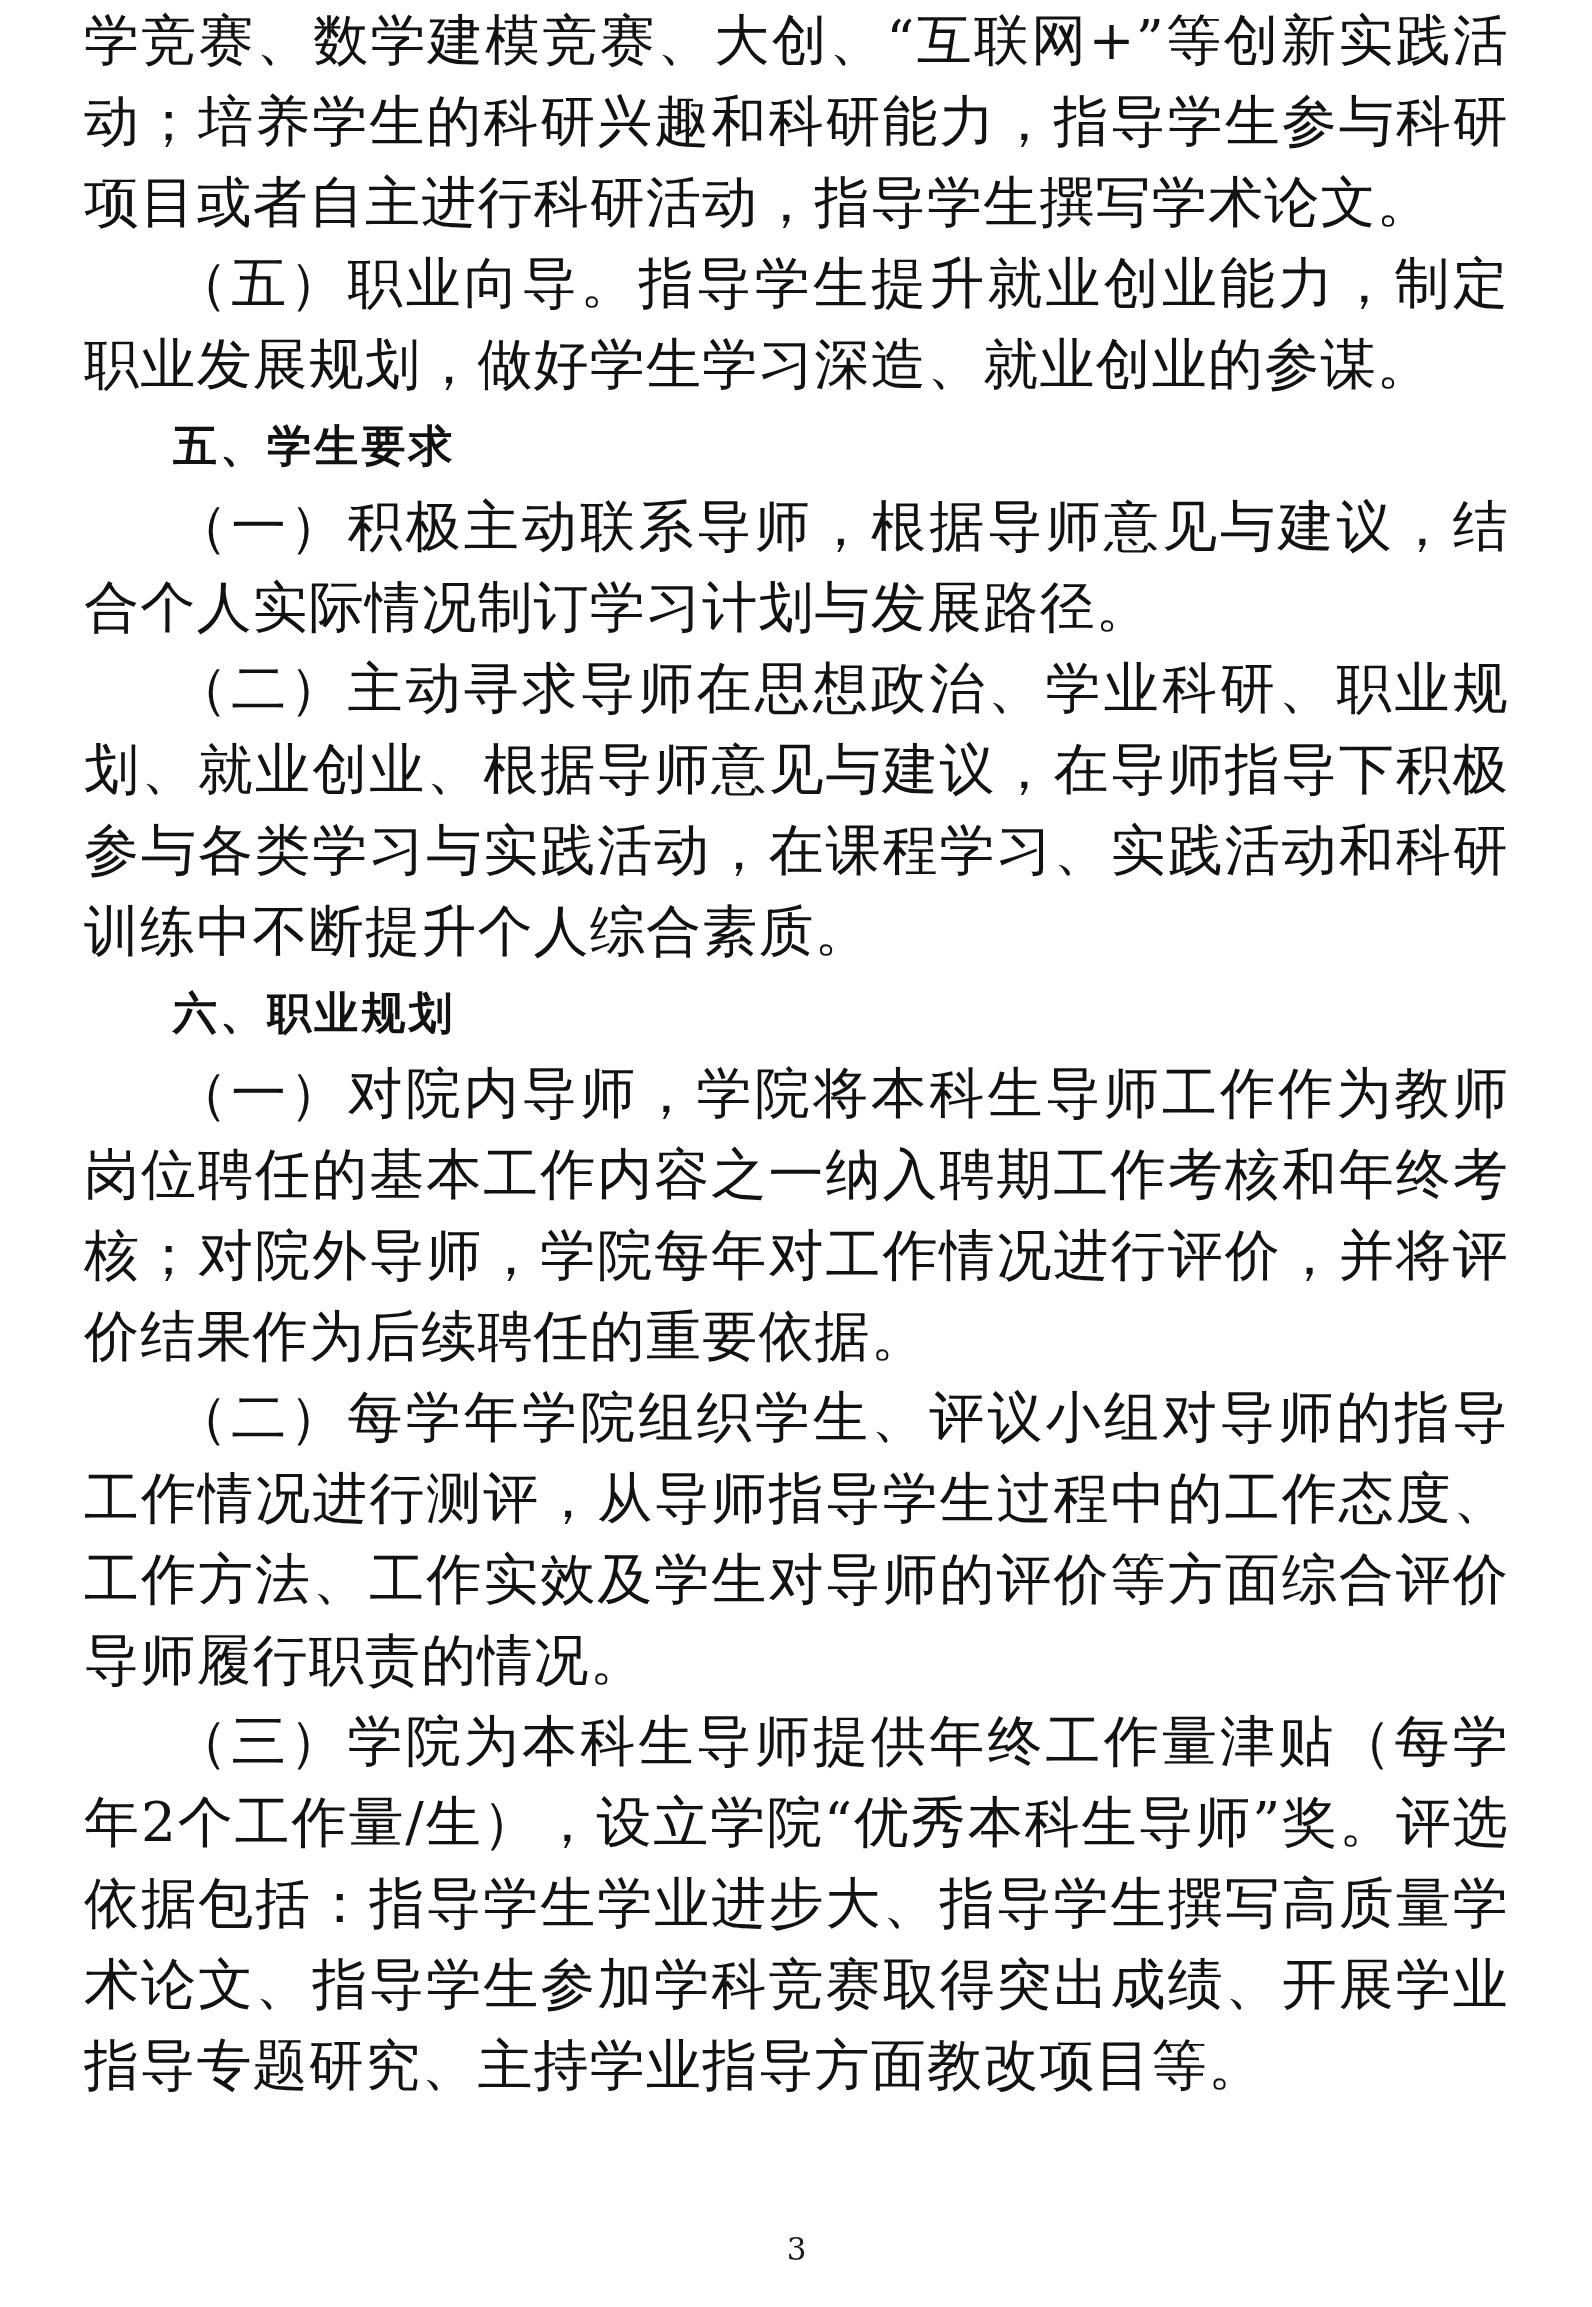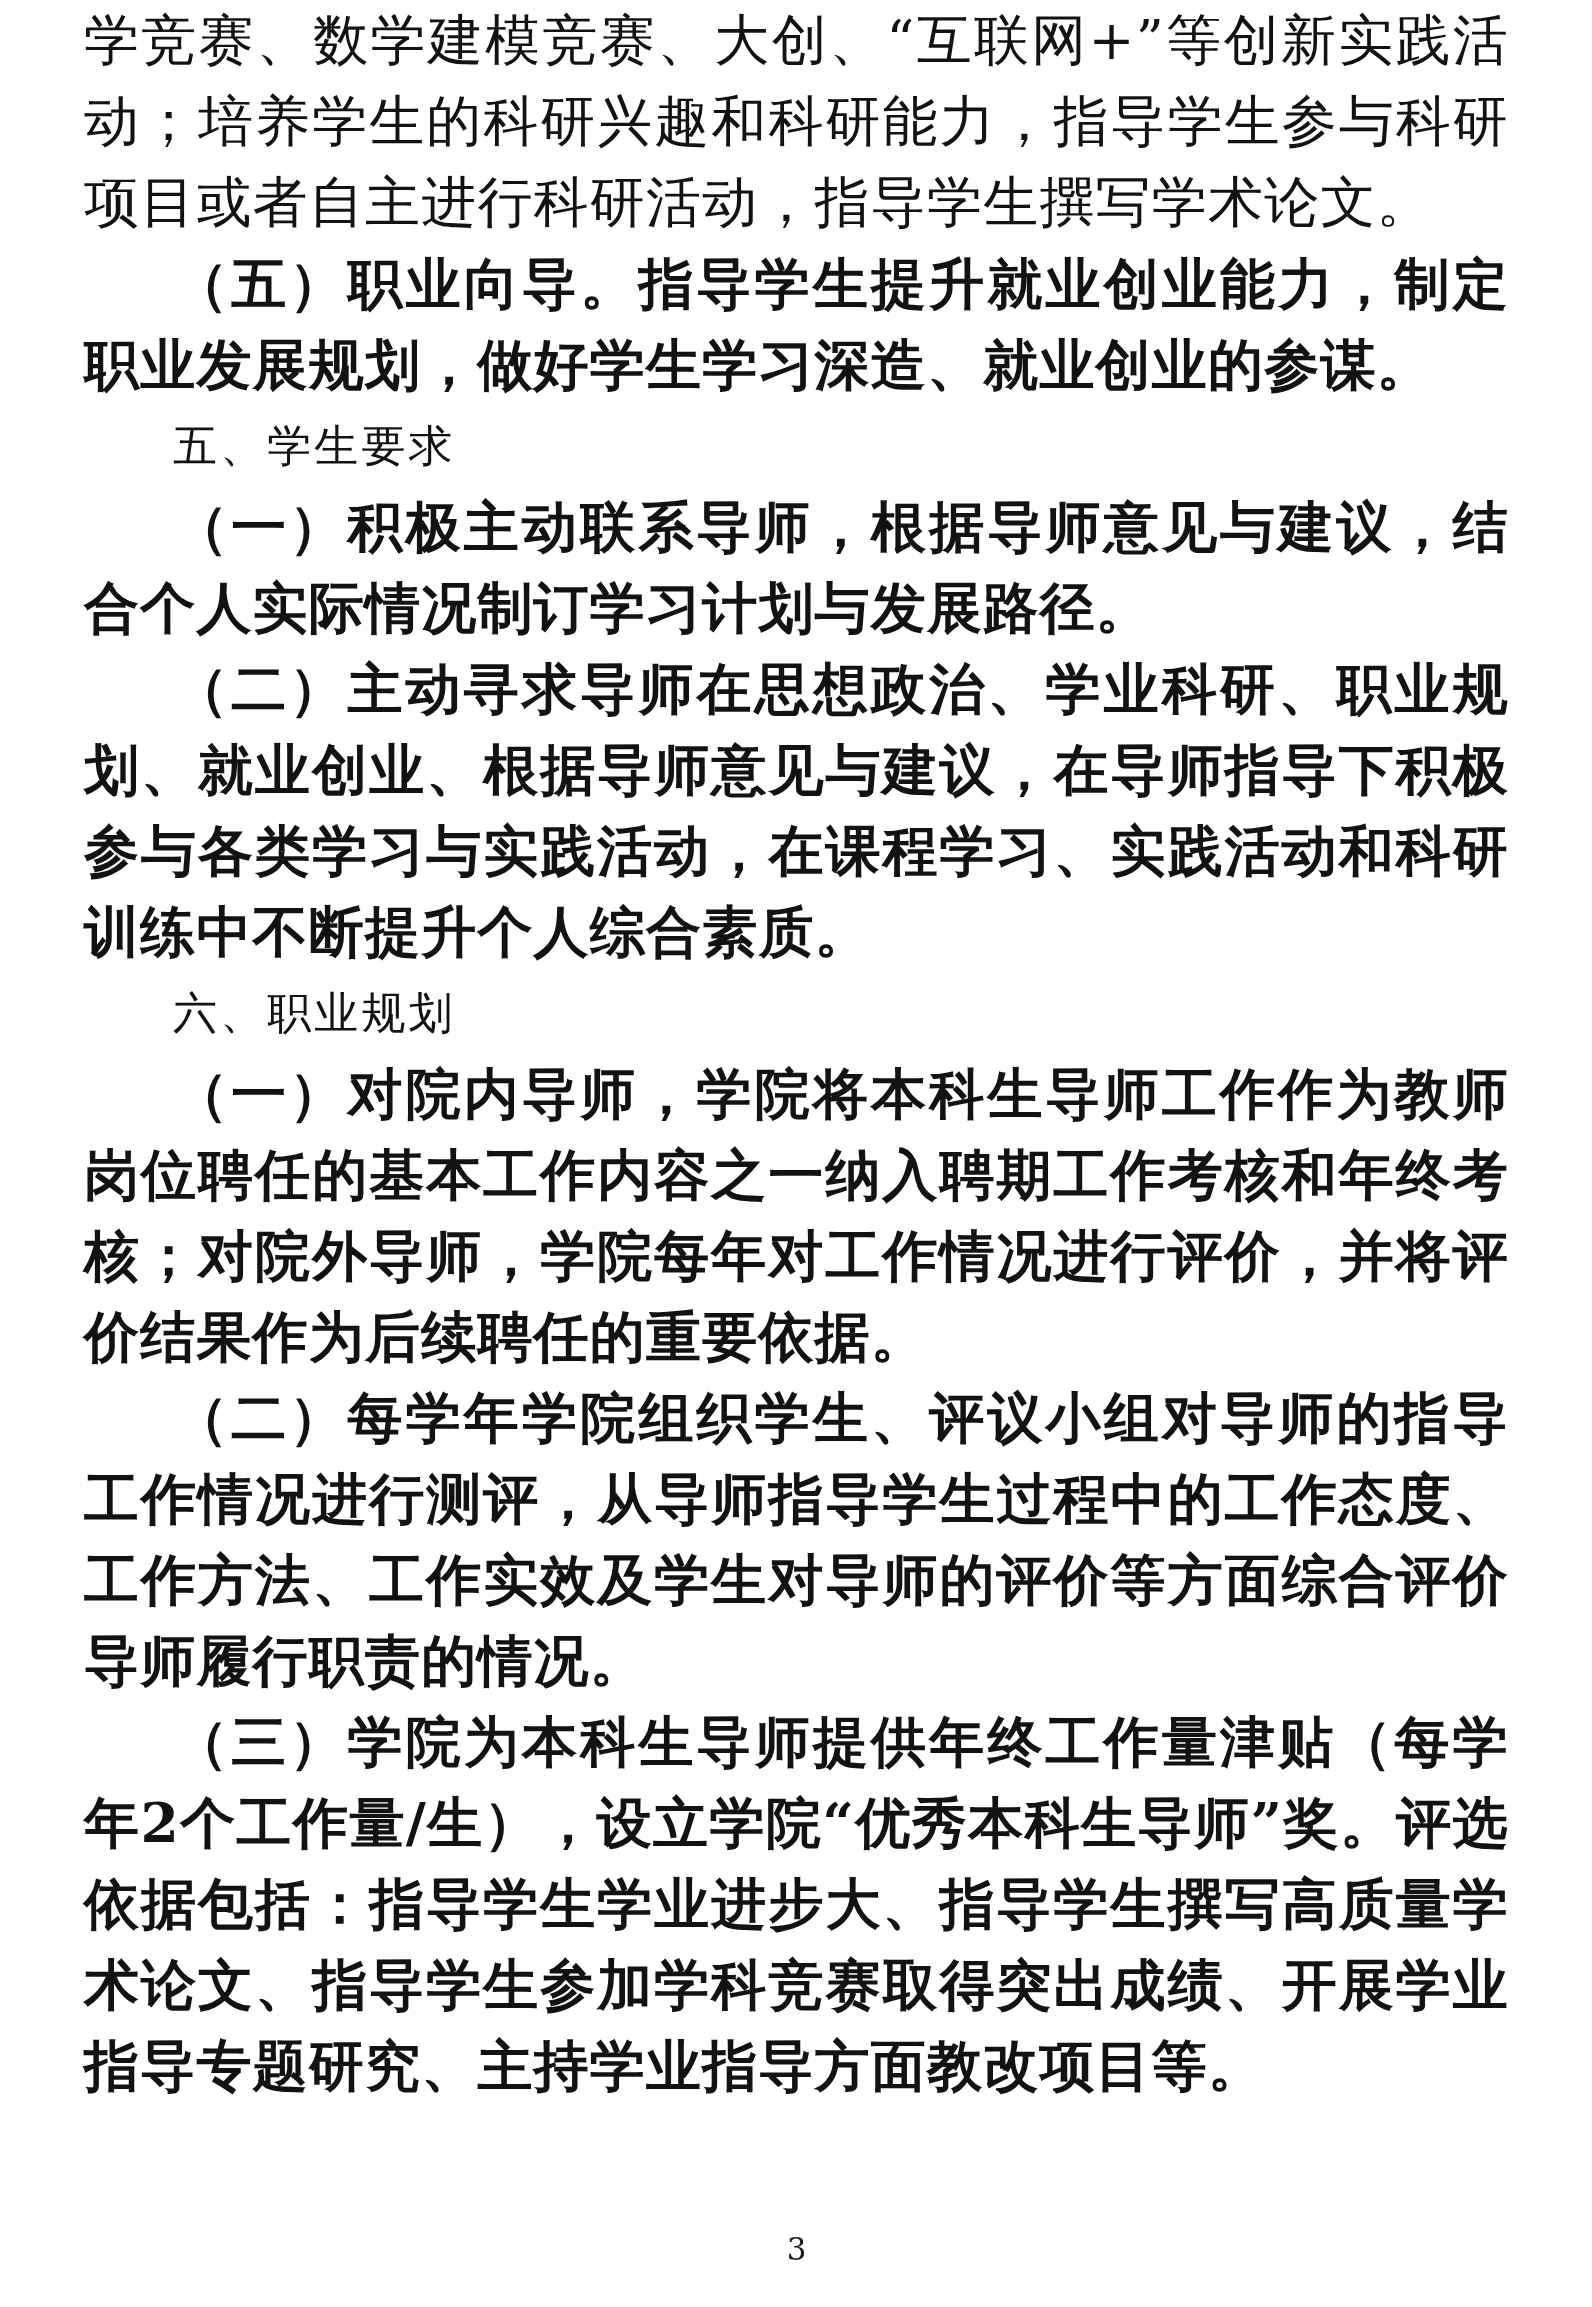--- a/index.html
+++ b/index.html
@@ -29,28 +29,27 @@
     margin: 0;
     font-size: 55px;
     line-height: 81px;
     text-align: justify;
     text-justify: inter-ideograph;
     letter-spacing: 1.2px;
     font-weight: 400;
   }
   p.indent {
     text-indent: 89px;
-    font-weight: bold;
   }
   p.heading {
     margin: 0;
     font-size: 44px;
     line-height: 81px;
     text-indent: 89px;
-    font-weight: 400;
+    font-weight: 700;
     font-family: "DejaVu Sans", "Liberation Sans", sans-serif;
     letter-spacing: 3.1px;
   }
   .page-number {
     position: absolute;
     left: 0;
     right: 0;
     bottom: 40px;
     text-align: center;
     font-size: 31px;

